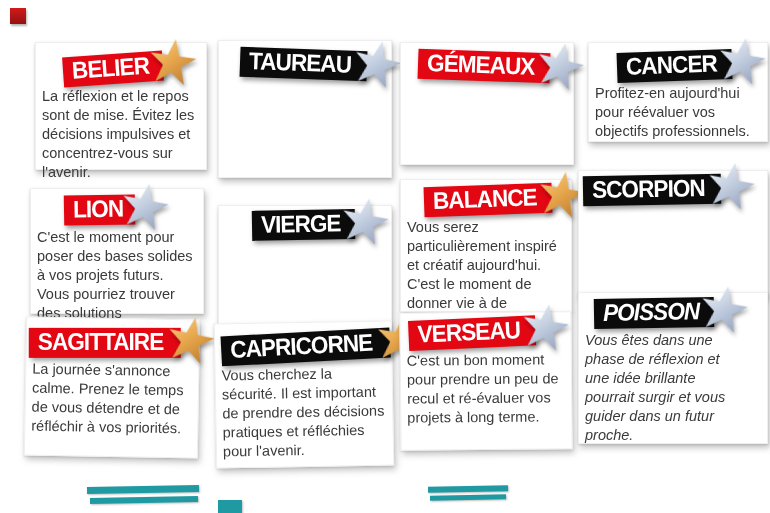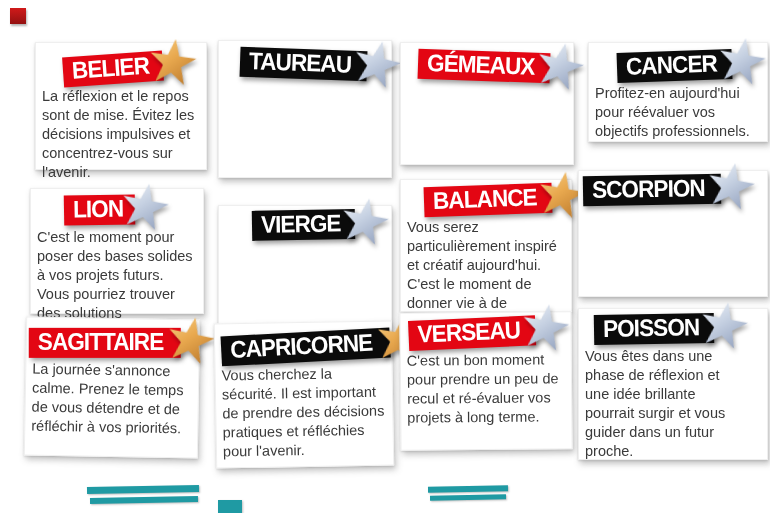--- a/index.html
+++ b/index.html
@@ -55,21 +55,21 @@
   .card-6 {left:400px;top:179px;width:170px;height:131px;}
   .card-6 .banner{margin-left:23px;margin-top:5px;transform:rotate(-2deg);}
   .card-7 {left:578px;top:170px;width:188px;height:125px;}
   .card-7 .banner{margin-left:4px;margin-top:4px;transform:rotate(-1deg);}
   .card-8 {left:25px; top:318px;width:172px;height:137px;transform:rotate(1deg);}
   .card-8 .banner{margin-left:2px;margin-top:9px;transform:rotate(-1deg);}
   .card-9 {left:215px;top:322px;width:176px;height:143px;transform:rotate(-1deg);}
   .card-9 .banner{margin-left:6px;margin-top:9px;transform:rotate(-2deg);}
   .card-10{left:400px;top:312px;width:170px;height:136px;transform:rotate(-0.5deg);}
   .card-10 .banner{margin-left:8px;margin-top:5px;transform:rotate(-2deg);}
-  .card-11{left:578px;top:308px;width:188px;height:150px;}
+  .card-11{left:578px;top:292px;width:188px;height:150px;font-style:italic;}
   .card-11 .banner{margin-left:15px;margin-top:5px;transform:rotate(-1deg);}
   .card-11 .body{max-width:152px;}
   .card-3 .body{max-width:176px;}
   
   .red-square{
     position:absolute;left:10px;top:8px;width:16px;height:16px;
     background:linear-gradient(#d01a1a,#941111);
     box-shadow:1px 2px 2px rgba(0,0,0,0.3);
   }
   .teal-bar{position:absolute;background:#1f9aa3;box-shadow:1px 1px 2px rgba(0,0,0,0.25);}

